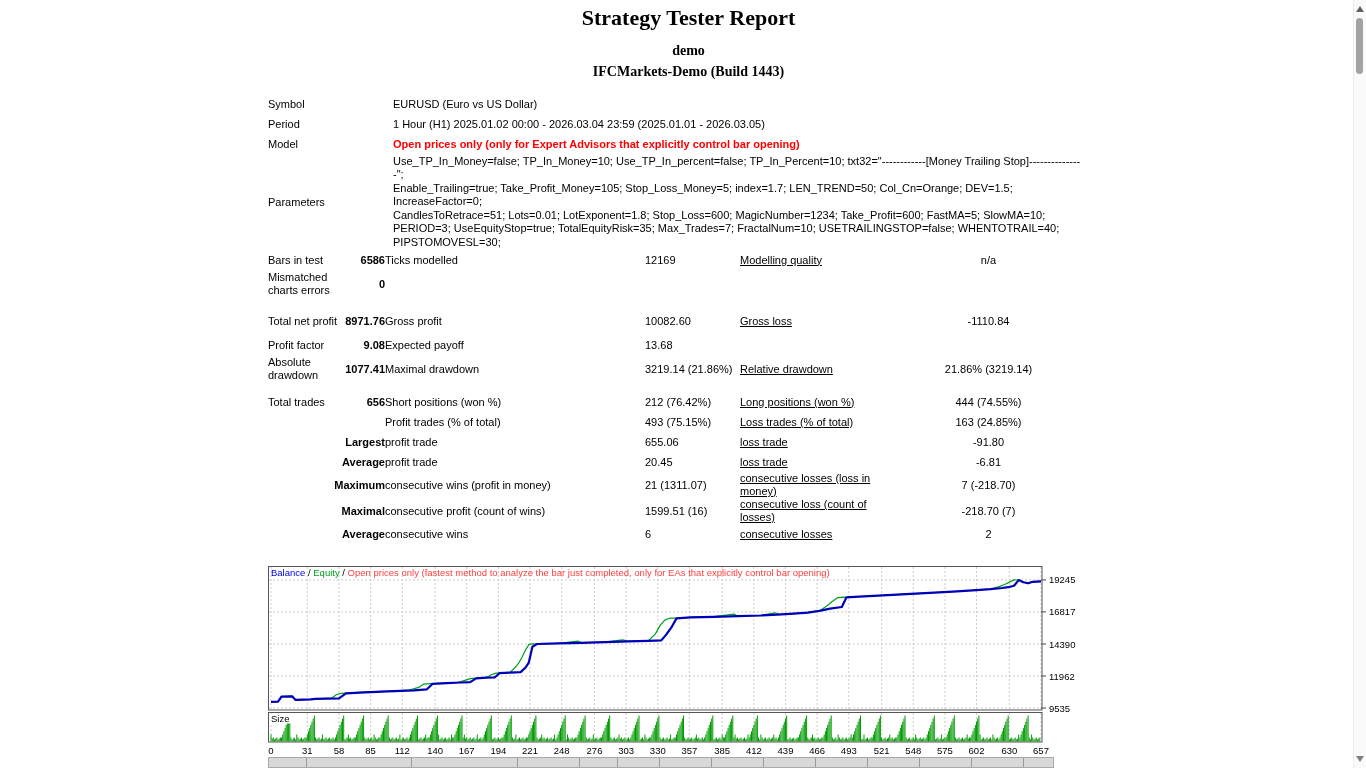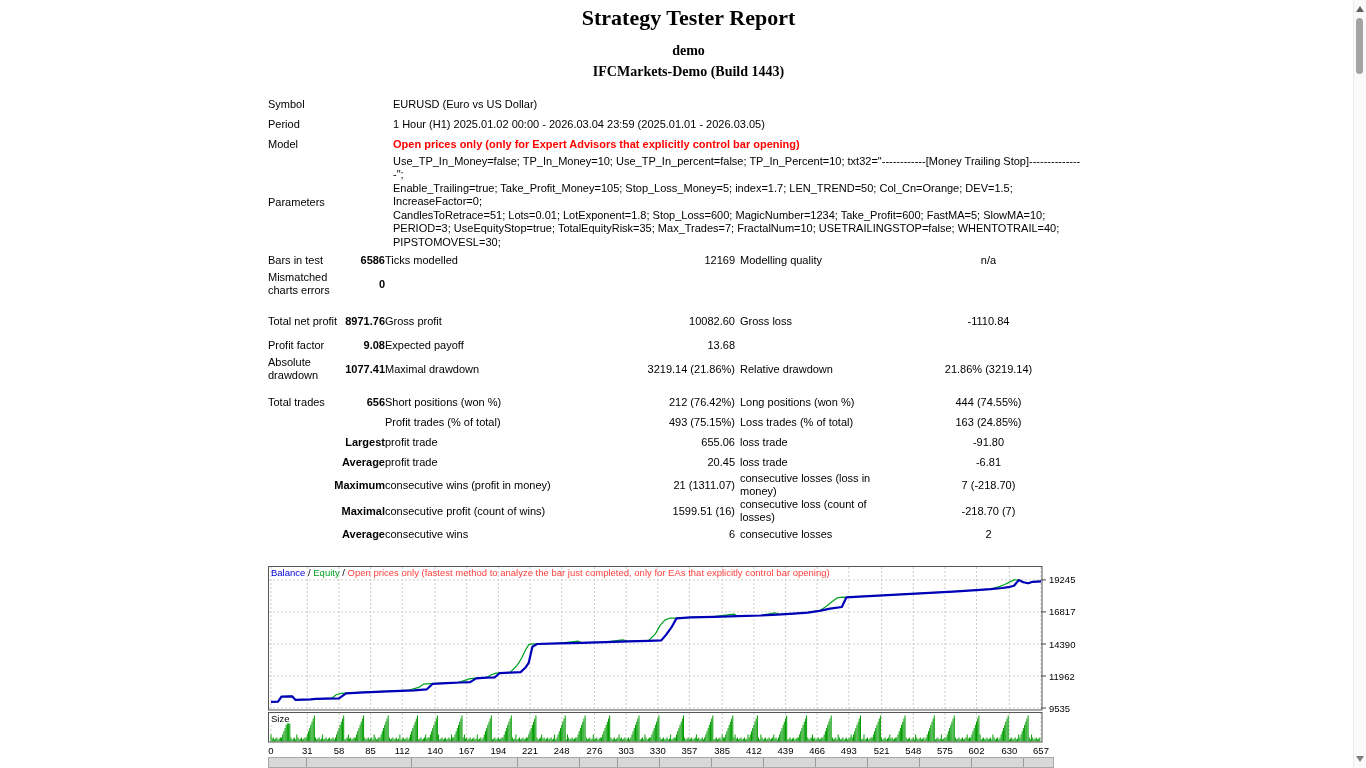--- a/index.html
+++ b/index.html
@@ -18,22 +18,22 @@
   #report{position:absolute;left:268px;top:94px;width:814px;}
   .row{display:flex;align-items:center;min-height:20px;}
   .row.tall{min-height:28px;}
   .row.params{min-height:96px;}
   .gap{height:9px;}
   .c12{width:117px;display:flex;justify-content:space-between;align-items:center;flex:none;}
   .c12.right{justify-content:flex-end;}
   .c12 .lab{line-height:13px;max-width:72px;}
   .c12 .val{white-space:nowrap;margin-left:3px;font-weight:bold;}
   .c3{width:260px;box-sizing:border-box;line-height:13px;}
-  .c4{width:90px;text-align:right;white-space:nowrap;flex:none;}
-  .c5{width:160px;padding-left:5px;box-sizing:border-box;line-height:13px;}
+  .c4{width:90px;text-align:left;white-space:nowrap;flex:none;}
+  .c5{width:160px;padding-left:5px;box-sizing:border-box;line-height:13px;text-decoration:underline;}
   .c6{flex:1;text-align:center;white-space:nowrap;}
   .wide{flex:1;padding-left:8px;}
   .model-red{color:#ff0000;font-weight:bold;}
   .param-line{line-height:13.4px;}
   
   #chart-wrap{position:absolute;left:268px;top:566px;width:814px;height:202px;}
   
   #table-header-cut{position:absolute;left:268px;top:757px;width:786px;height:11px;
     background:#d8d8d8;border:1px solid #a8a8a8;box-sizing:border-box;}
   #table-header-cut .div{position:absolute;top:0;width:1px;height:100%;background:#9a9a9a;}

